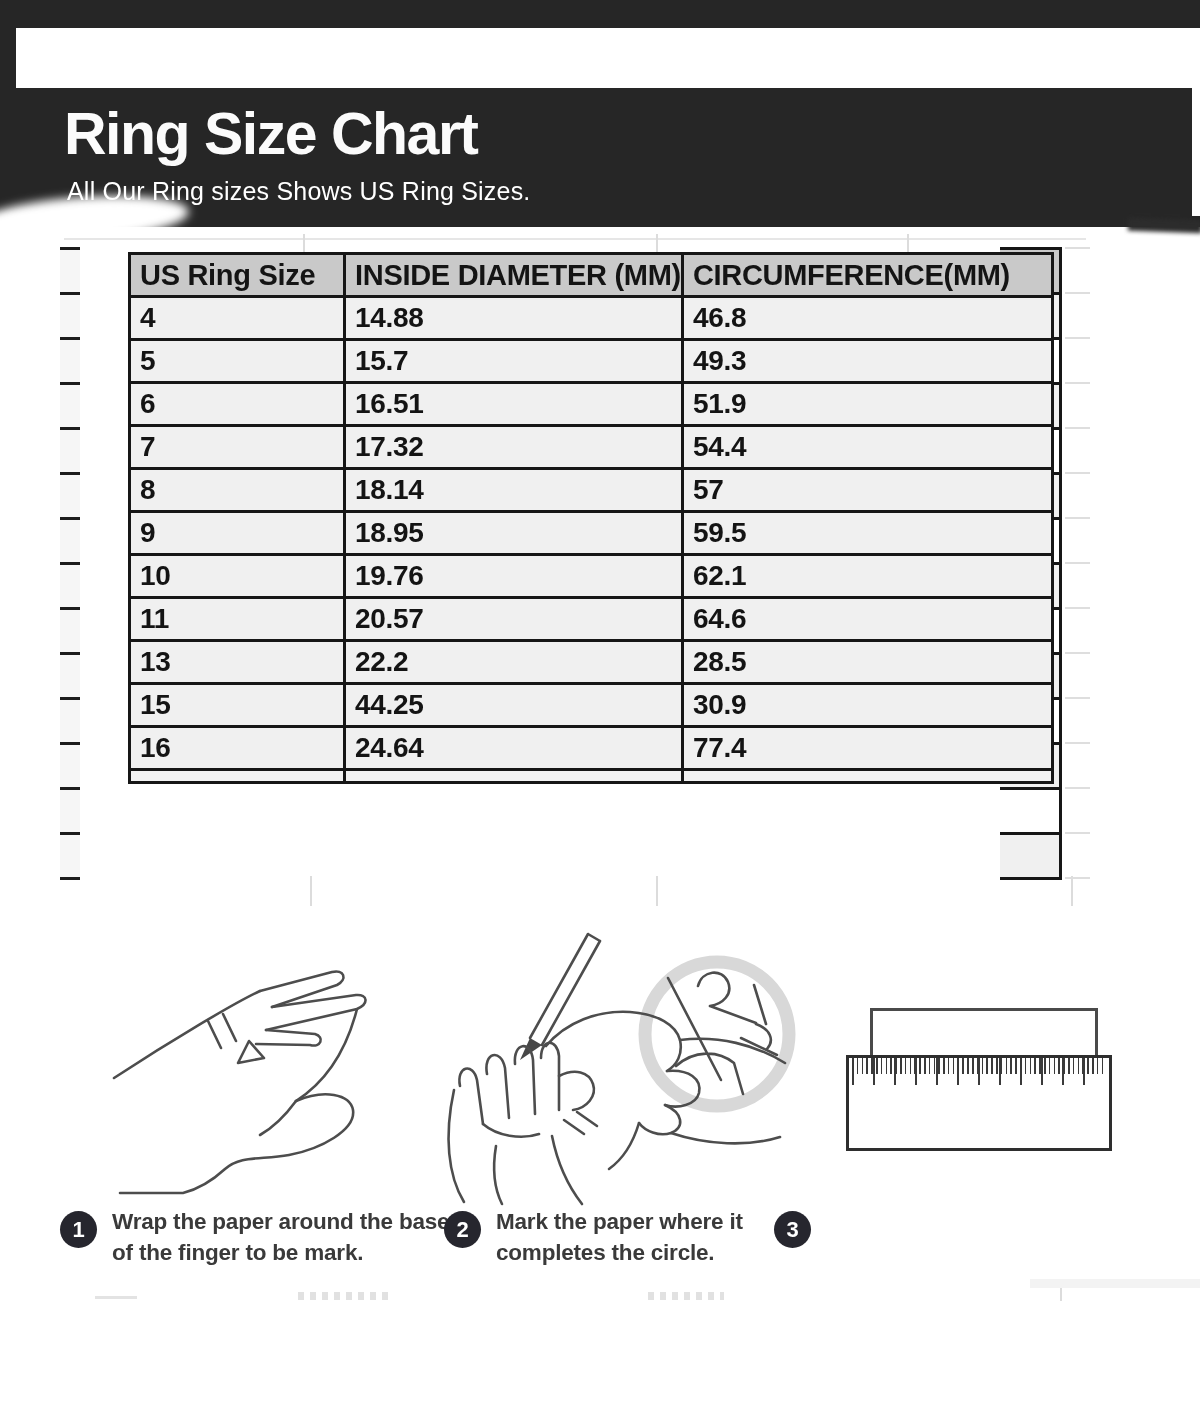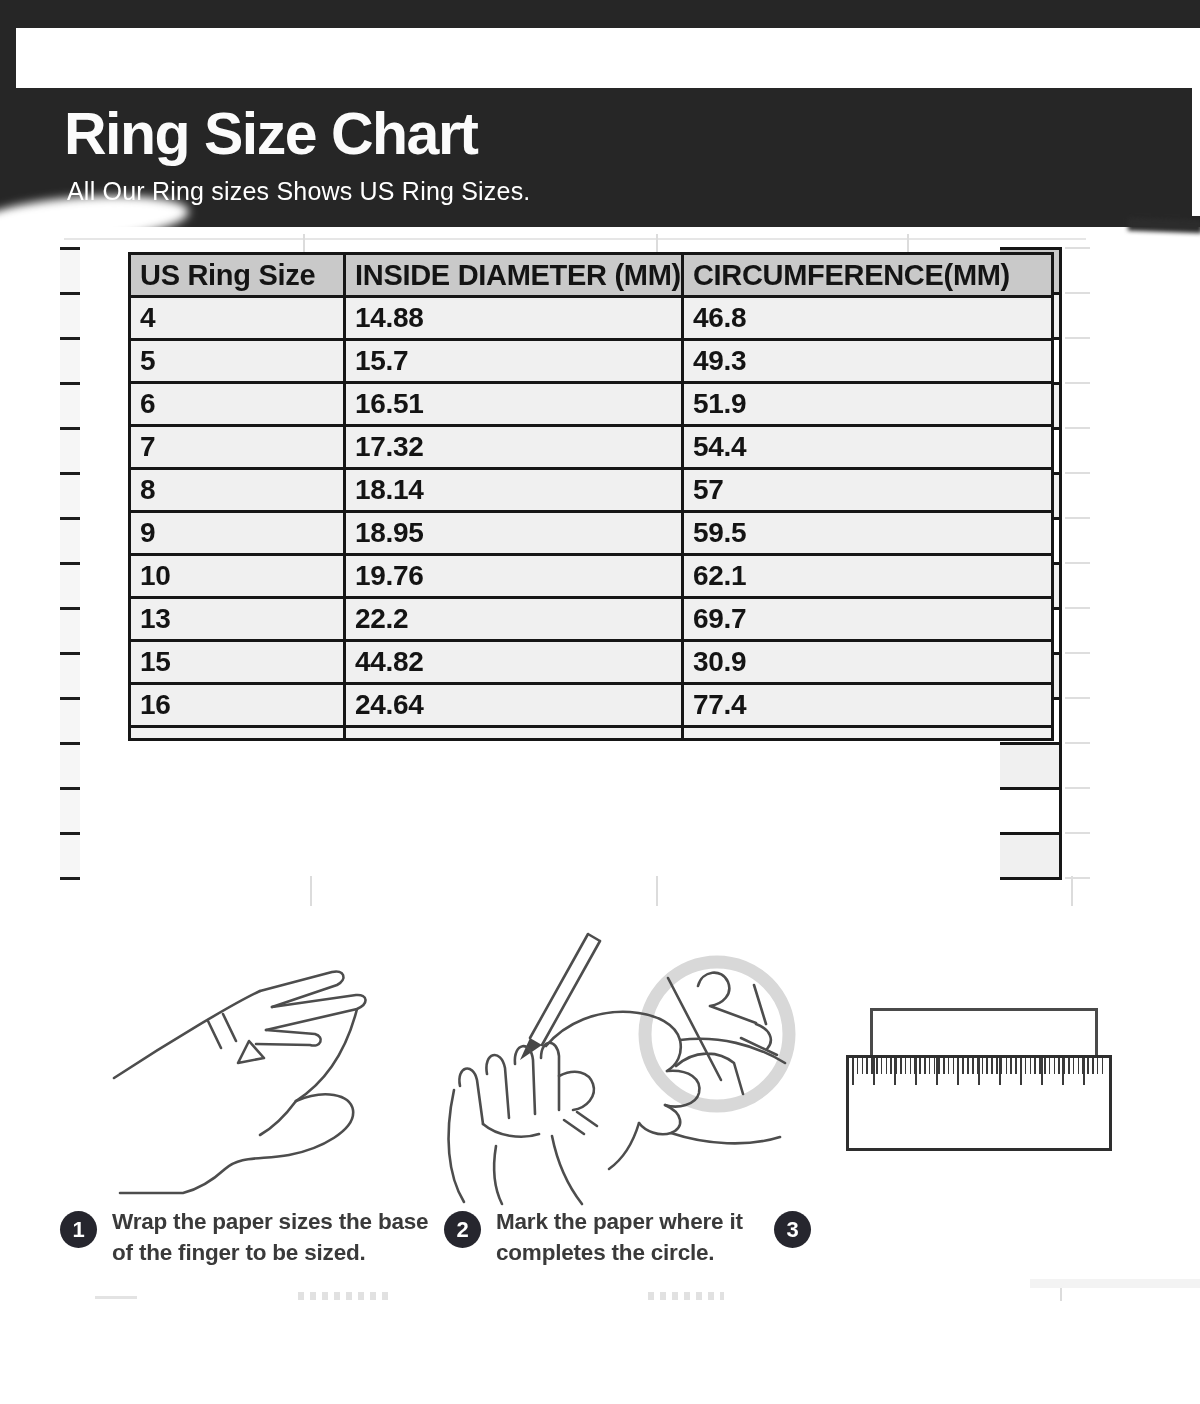--- a/index.html
+++ b/index.html
@@ -144,27 +144,32 @@
           <td>9</td>
           <td>18.95</td>
           <td>59.5</td>
         </tr>
         <tr>
           <td>10</td>
           <td>19.76</td>
           <td>62.1</td>
         </tr>
         <tr>
+          <td>11</td>
+          <td>20.57</td>
+          <td>64.6</td>
+        </tr>
+        <tr>
           <td>13</td>
           <td>22.2</td>
-          <td>69.7</td>
+          <td>28.5</td>
         </tr>
         <tr>
           <td>15</td>
-          <td>44.82</td>
+          <td>44.25</td>
           <td>30.9</td>
         </tr>
         <tr>
           <td>16</td>
           <td>24.64</td>
           <td>77.4</td>
         </tr>
       </tbody>
     <tbody>
       <tr class="empty-row">
@@ -218,21 +223,21 @@
   <div class="ruler-wrap">
     <div class="ruler-paper"></div>
     <div class="ruler-body">
       <div class="ticks-major"></div>
       <div class="ticks-minor"></div>
     </div>
   </div>
 
   <div class="step step-1">
     <div class="step-num">1</div>
-    <div class="step-text">Wrap the paper sizes the base of the finger to be sized.</div>
+    <div class="step-text">Wrap the paper around the base of the finger to be mark.</div>
   </div>
   <div class="step step-2">
     <div class="step-num">2</div>
     <div class="step-text">Mark the paper where it completes the circle.</div>
   </div>
   <div class="step step-3">
     <div class="step-num">3</div>
   </div>
 
   <div class="gm gm1"></div>

